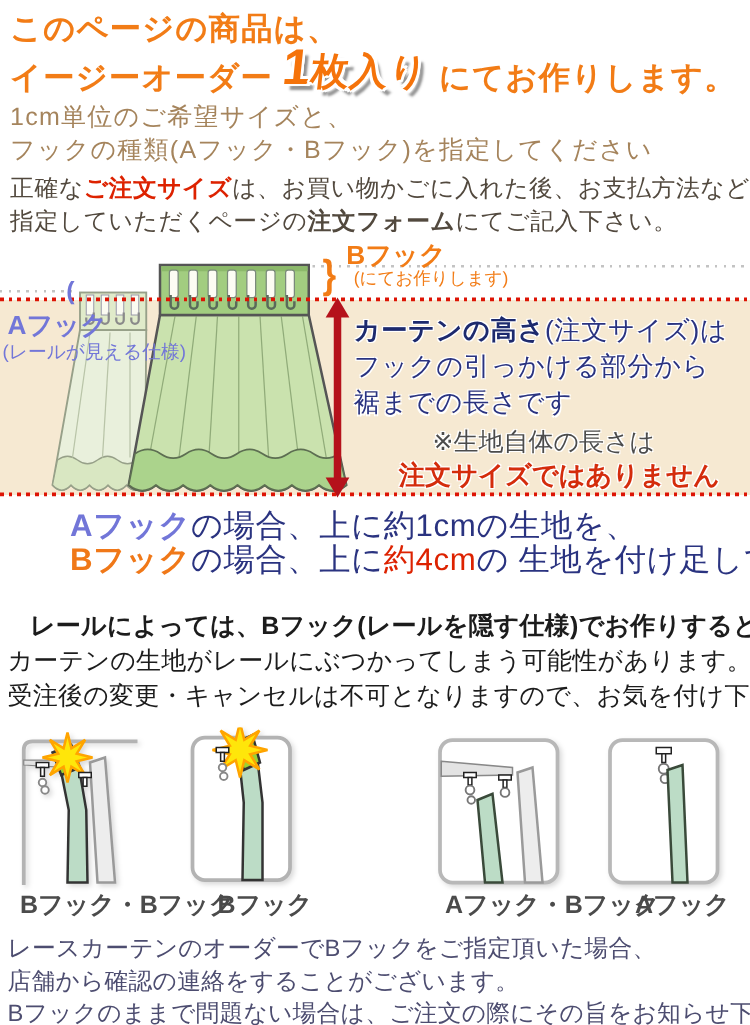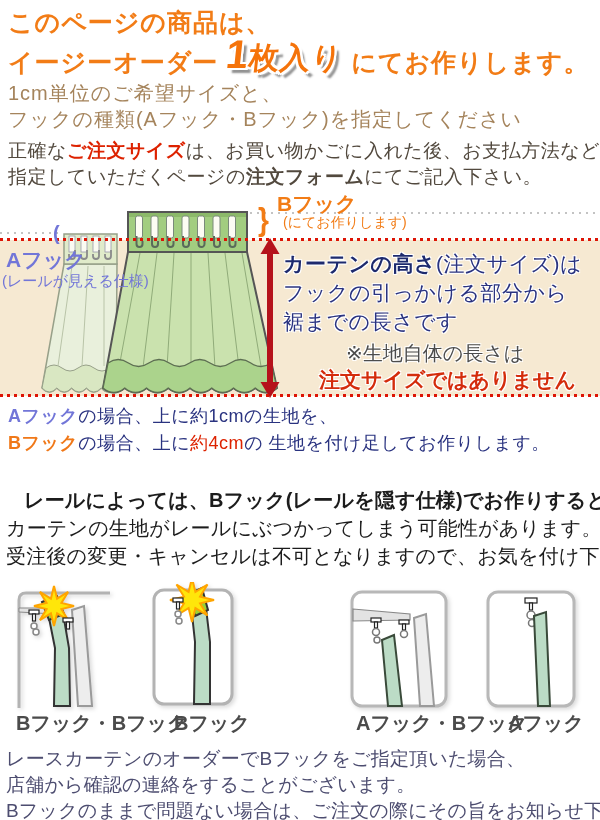--- a/index.html
+++ b/index.html
@@ -35,21 +35,21 @@
   .a-sub{color:#7276d8;font-size:15px;}
   .a-brace{color:#7276d8;font-size:20px;font-weight:bold;}
   .navy{color:#2a3380;font-size:21px;letter-spacing:0.5px;
         text-shadow:1px 1px 0 #fff,-1px 1px 0 #fff,1px -1px 0 #fff,-1px -1px 0 #fff;}
   .navy b{color:#1d2a6e;}
   .gray-note{color:#4c4c4c;font-size:20px;
         text-shadow:1px 1px 0 #fff,-1px 1px 0 #fff,1px -1px 0 #fff,-1px -1px 0 #fff;margin-left:45px;}
   .red-note{color:#d42c0c;font-size:21px;font-weight:bold;
         text-shadow:1px 1px 0 #fff,-1px 1px 0 #fff,1px -1px 0 #fff,-1px -1px 0 #fff;}
 
-  .fabric{font-size:18px;color:#2a3380;letter-spacing:0.5px;}
+  .fabric{font-size:25px;color:#2a3380;letter-spacing:0.5px;margin-left:48px;}
   .fabric .a{color:#7276d8;font-weight:bold;}
   .fabric .b{color:#f07818;font-weight:bold;}
   .fabric .r{color:#dd2200;}
 
   .warn{color:#1c1c1c;font-size:20px;letter-spacing:0.2px;}
   .caption{color:#4b4b4b;font-size:20px;font-weight:bold;}
   .lace{color:#4d4d70;font-size:19px;letter-spacing:0.2px;}
   .illu{position:absolute;filter:drop-shadow(2px 2px 2px rgba(0,0,0,0.15));}
 </style>
 </head>

